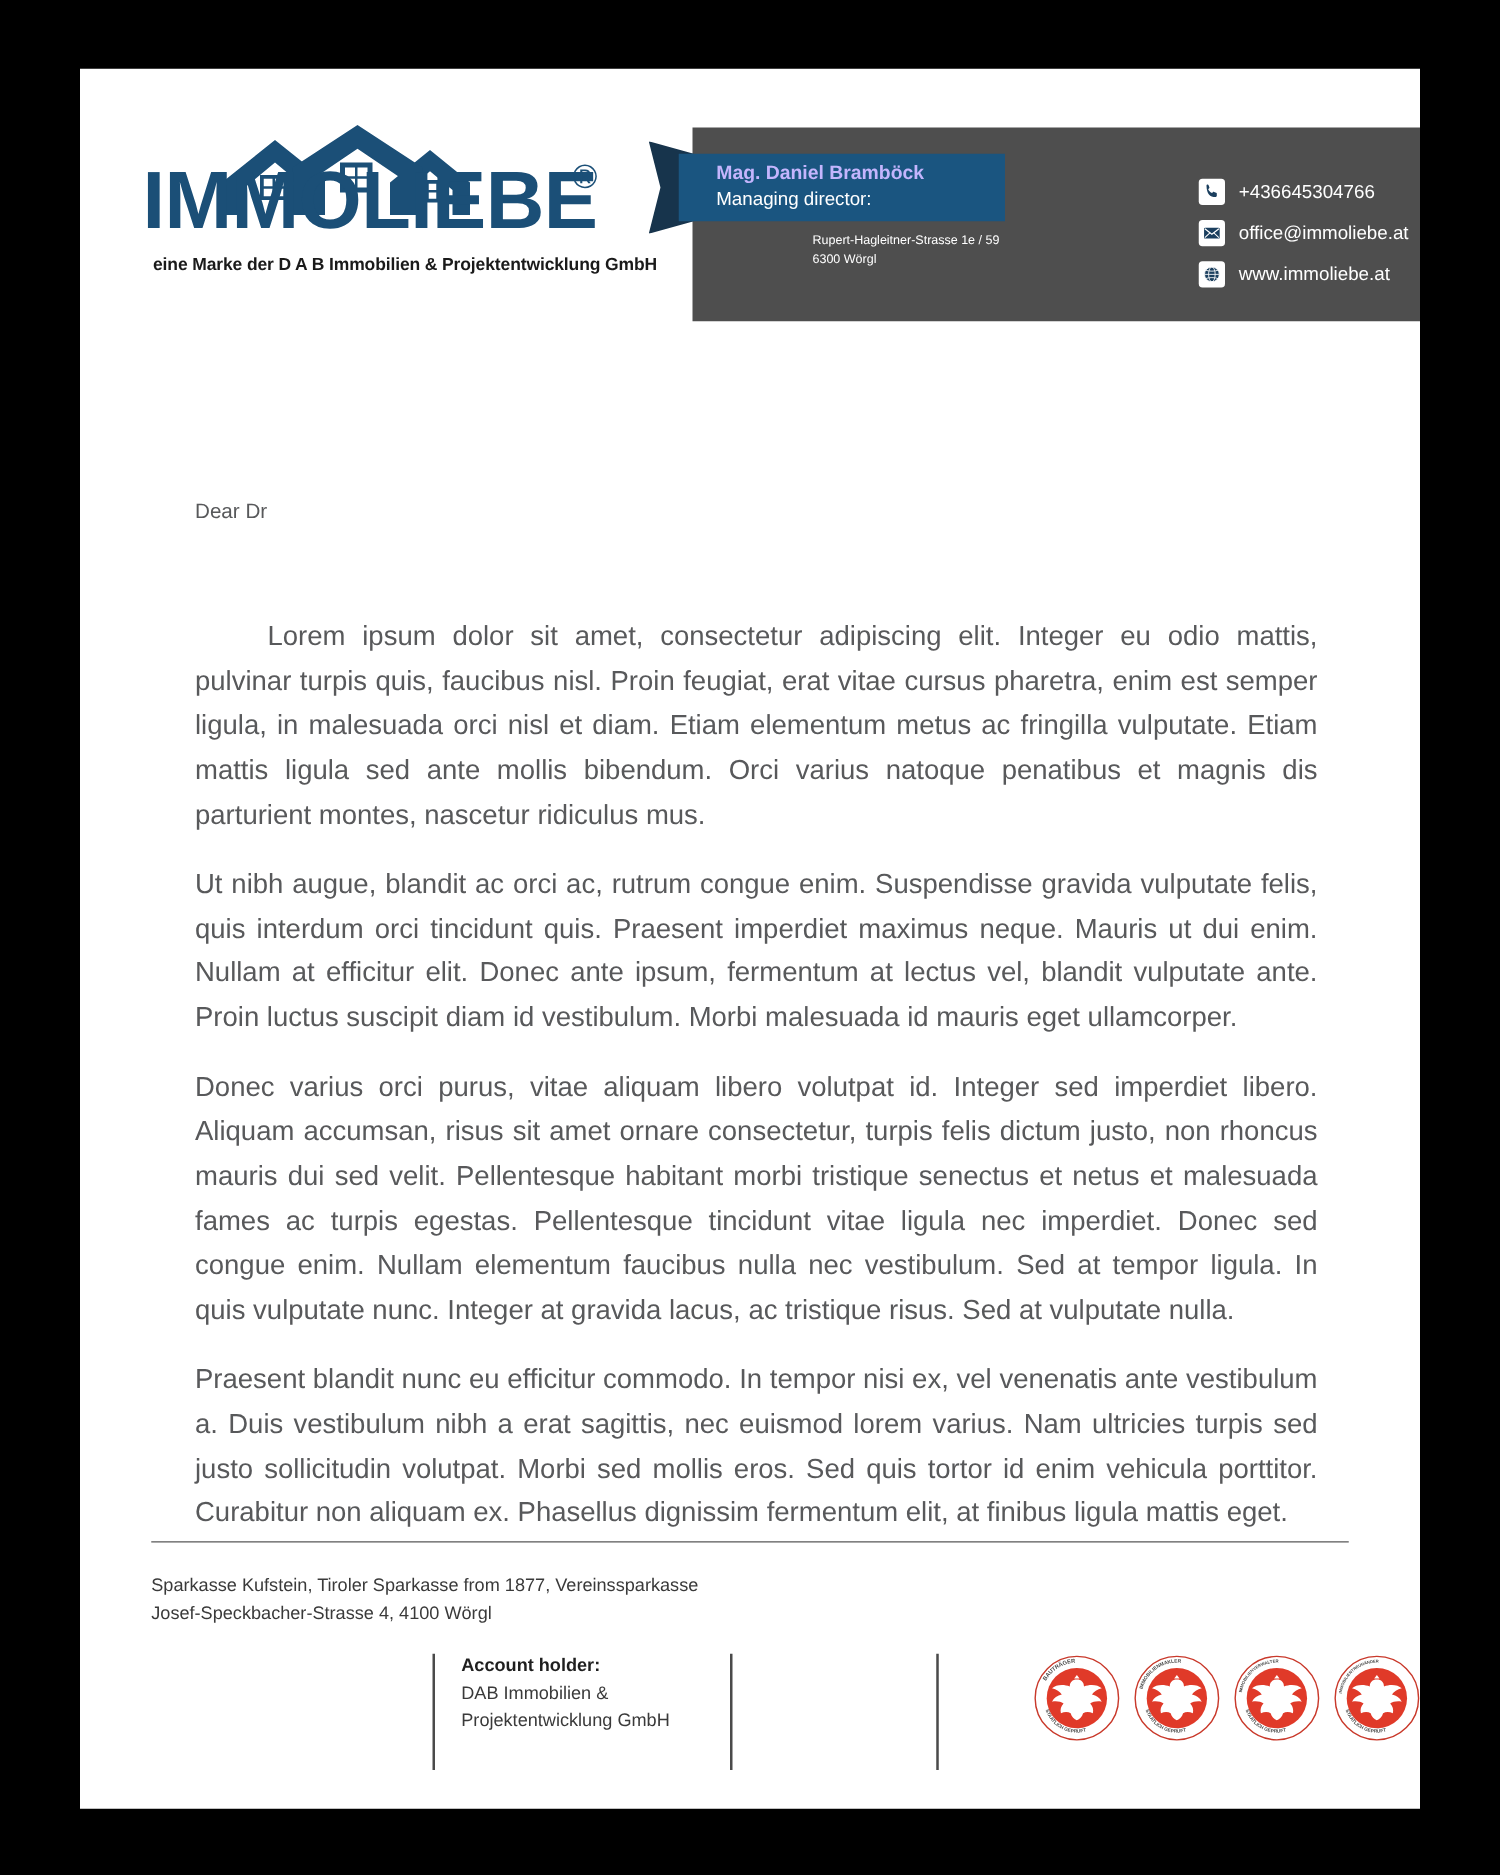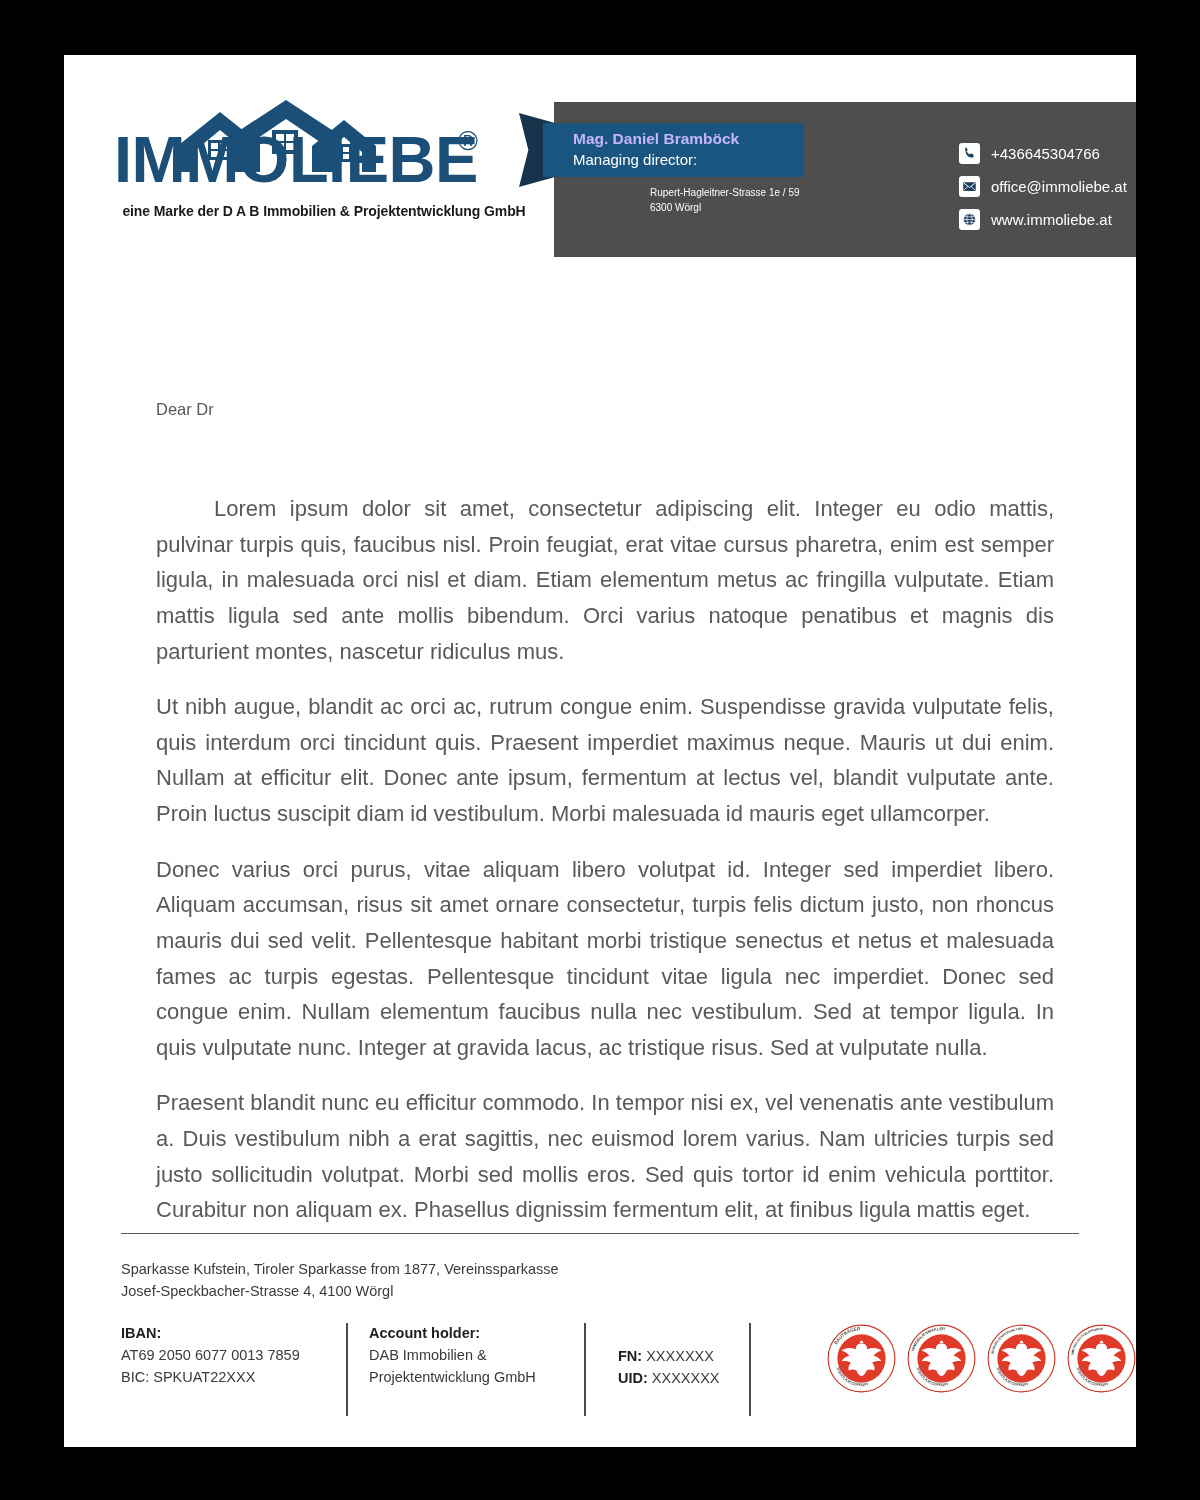--- a/index.html
+++ b/index.html
@@ -353,46 +353,31 @@
 
   <div class="footer-rule"></div>
 
   <div class="bank-lines">
     <div>Sparkasse Kufstein, Tiroler Sparkasse from 1877, Vereinssparkasse</div>
     <div>Josef-Speckbacher-Strasse 4, 4100 Wörgl</div>
   </div>
 
   <div class="footer-cols">
 
-    <div class="fcol col-iban">
-      <div><b>IBAN:</b></div>
-      <div>AT69 2050 6077 0013 7859</div>
-      <div>BIC: SPKUAT22XXX</div>
-    </div>
 
     <div class="vline v1"></div>
 
     <div class="fcol col-holder">
       <div><b>Account holder:</b></div>
       <div>DAB Immobilien &amp;</div>
       <div>Projektentwicklung GmbH</div>
     </div>
 
     <div class="vline v2"></div>
 
-    <div class="fcol col-reg">
-      <div style="margin-top:23px;">
-        <b>FN:</b>
-        <span>XXXXXXX</span>
-      </div>
-      <div>
-        <b>UID:</b>
-        <span>XXXXXXX</span>
-      </div>
-    </div>
 
     <div class="vline v3"></div>
 
     <div class="seals">
 
       <div class="seal">
         <svg width="71" height="71" viewBox="0 0 100 100">
           <circle cx="50" cy="50" r="47" fill="none" stroke="#c9392b" stroke-width="1.6"></circle>
           <circle cx="50" cy="50" r="34" fill="#e03a29"></circle>
           <g fill="#ffffff">

